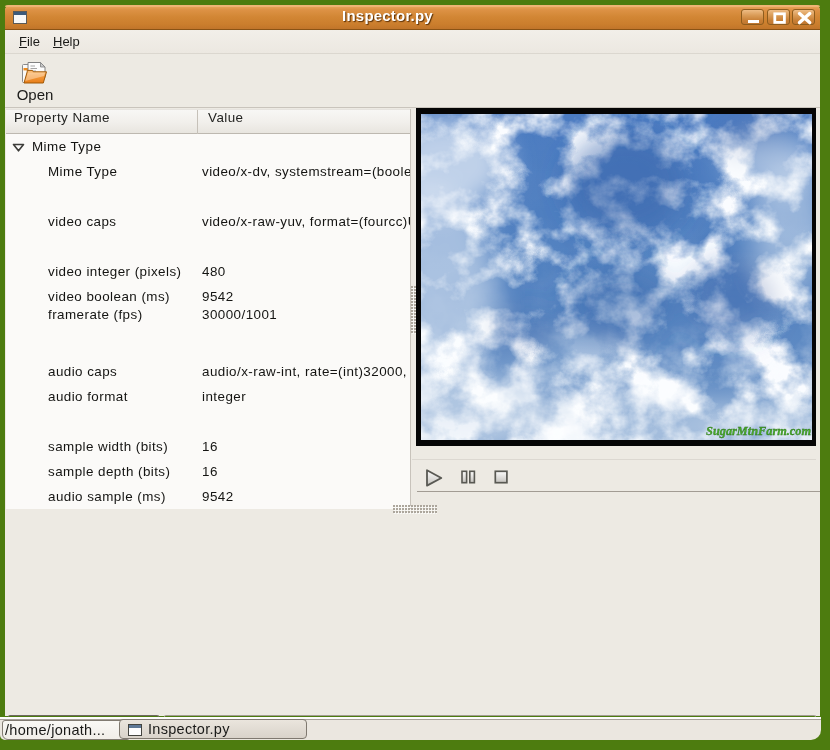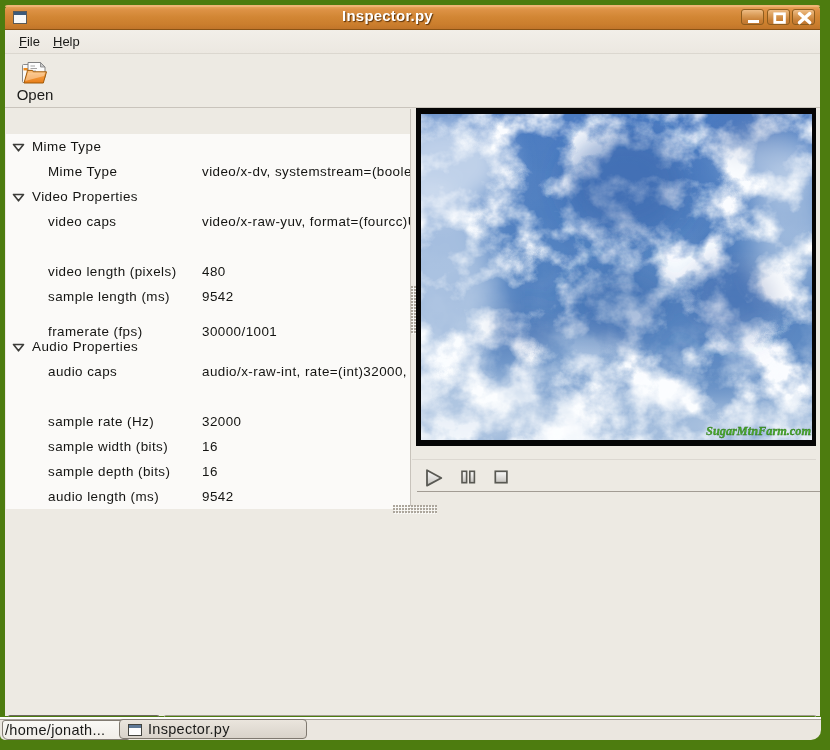--- a/index.html
+++ b/index.html
@@ -114,77 +114,70 @@
        <rect x="8.5" y="8.5" width="5.5" height="1" fill="#a5a5a5"></rect>
        <rect x="8.5" y="11" width="6.5" height="1" fill="#a5a5a5"></rect>
       </g>
       <path d="M2 21 L5.2 9.8 L5.2 8.4 L10.5 8.4 L11.3 9.8 L24.5 9.8 L21.3 21 Z" fill="url(#fold)" stroke="#a15a08" stroke-width="1" stroke-linejoin="round"></path>
       <path d="M3.2 19 L5.9 10.6 L23 10.6 L22 14 Z" fill="rgba(255,235,210,0.45)"></path>
     </svg>
     <div class="lbl">Open</div>
    </div>
   </div>
 
+  <div id="treehead">
+   <div class="h1">Property Name</div>
+   <div class="div"></div>
+   <div class="h2">Value</div>
+  </div>
   <div id="treebody">
         <div class="trow" style="top:0px">
           <svg class="exp" width="13" height="9">
             <path d="M1.5 1.5 L11.5 1.5 L6.5 7.8 Z" fill="#fbfaf8" stroke="#3d3d3a" stroke-width="1.6" stroke-linejoin="round"></path>
           </svg>
           <div class="k1">Mime Type</div>
         </div>
         <div class="trow" style="top:25px">
           <div class="k2">Mime Type</div>
           <div class="v">video/x-dv, systemstream=(boolean</div>
         </div>
-        <div class="trow" style="top:50px">
-          <svg class="exp" width="13" height="9">
-            <path d="M1.5 1.5 L11.5 1.5 L6.5 7.8 Z" fill="#fbfaf8" stroke="#3d3d3a" stroke-width="1.6" stroke-linejoin="round"></path>
-          </svg>
-          <div class="k1">Video Properties</div>
-        </div>
         <div class="trow" style="top:75px">
           <div class="k2">video caps</div>
           <div class="v">video/x-raw-yuv, format=(fourcc)U</div>
         </div>
         <div class="trow" style="top:125px">
-          <div class="k2">video length (pixels)</div>
+          <div class="k2">video integer (pixels)</div>
           <div class="v">480</div>
         </div>
         <div class="trow" style="top:150px">
-          <div class="k2">sample length (ms)</div>
+          <div class="k2">video boolean (ms)</div>
           <div class="v">9542</div>
         </div>
-        <div class="trow" style="top:185px">
+        <div class="trow" style="top:168px">
           <div class="k2">framerate (fps)</div>
           <div class="v">30000/1001</div>
-        </div>
-        <div class="trow" style="top:200px">
-          <svg class="exp" width="13" height="9">
-            <path d="M1.5 1.5 L11.5 1.5 L6.5 7.8 Z" fill="#fbfaf8" stroke="#3d3d3a" stroke-width="1.6" stroke-linejoin="round"></path>
-          </svg>
-          <div class="k1">Audio Properties</div>
         </div>
         <div class="trow" style="top:225px">
           <div class="k2">audio caps</div>
           <div class="v">audio/x-raw-int, rate=(int)32000, w</div>
         </div>
-        <div class="trow" style="top:275px">
-          <div class="k2">sample rate (Hz)</div>
-          <div class="v">32000</div>
+        <div class="trow" style="top:250px">
+          <div class="k2">audio format</div>
+          <div class="v">integer</div>
         </div>
         <div class="trow" style="top:300px">
           <div class="k2">sample width (bits)</div>
           <div class="v">16</div>
         </div>
         <div class="trow" style="top:325px">
           <div class="k2">sample depth (bits)</div>
           <div class="v">16</div>
         </div>
         <div class="trow" style="top:350px">
-          <div class="k2">audio length (ms)</div>
+          <div class="k2">audio sample (ms)</div>
           <div class="v">9542</div>
         </div>
       </div>
   <div id="treeedge"></div>
   <div id="hgrip" class="dots"></div>
   <div id="vgrip" class="dots"></div>
 
   <div id="vframe">
    <svg id="sky" width="391" height="326" viewBox="0 0 391 326">
           <defs>

